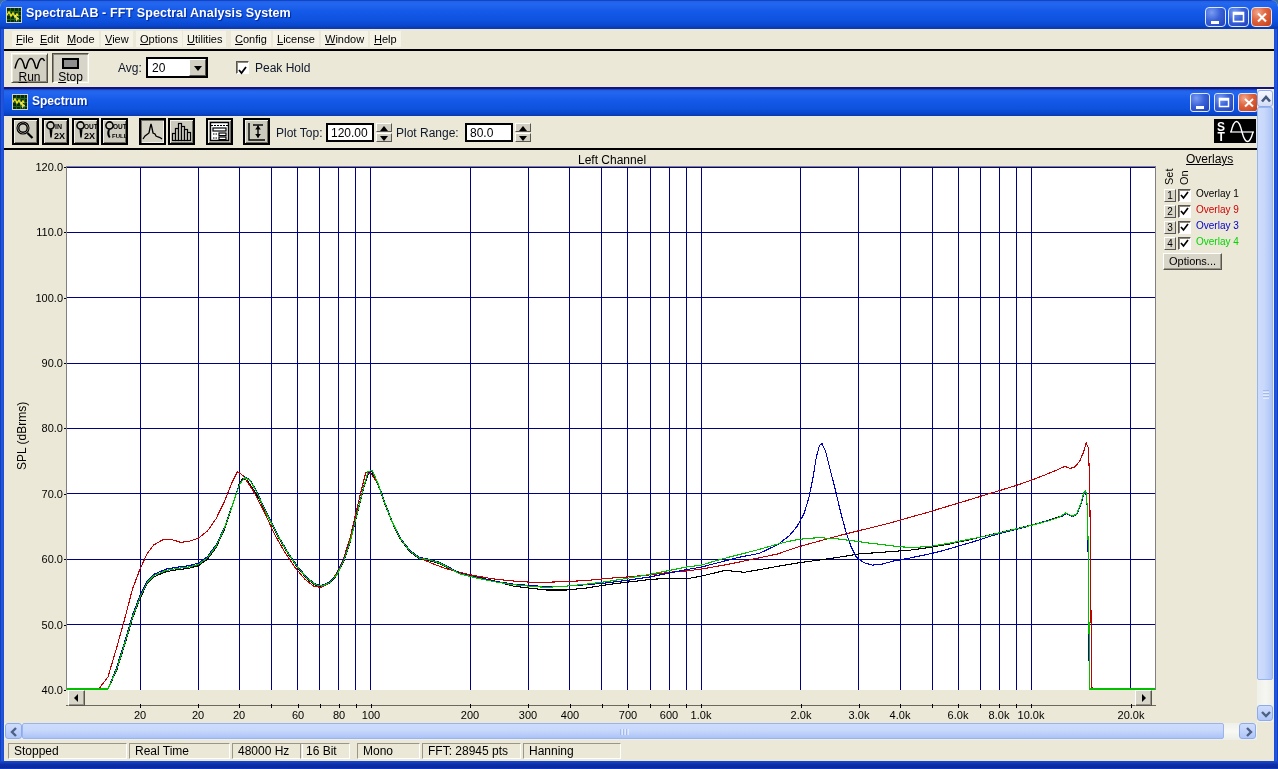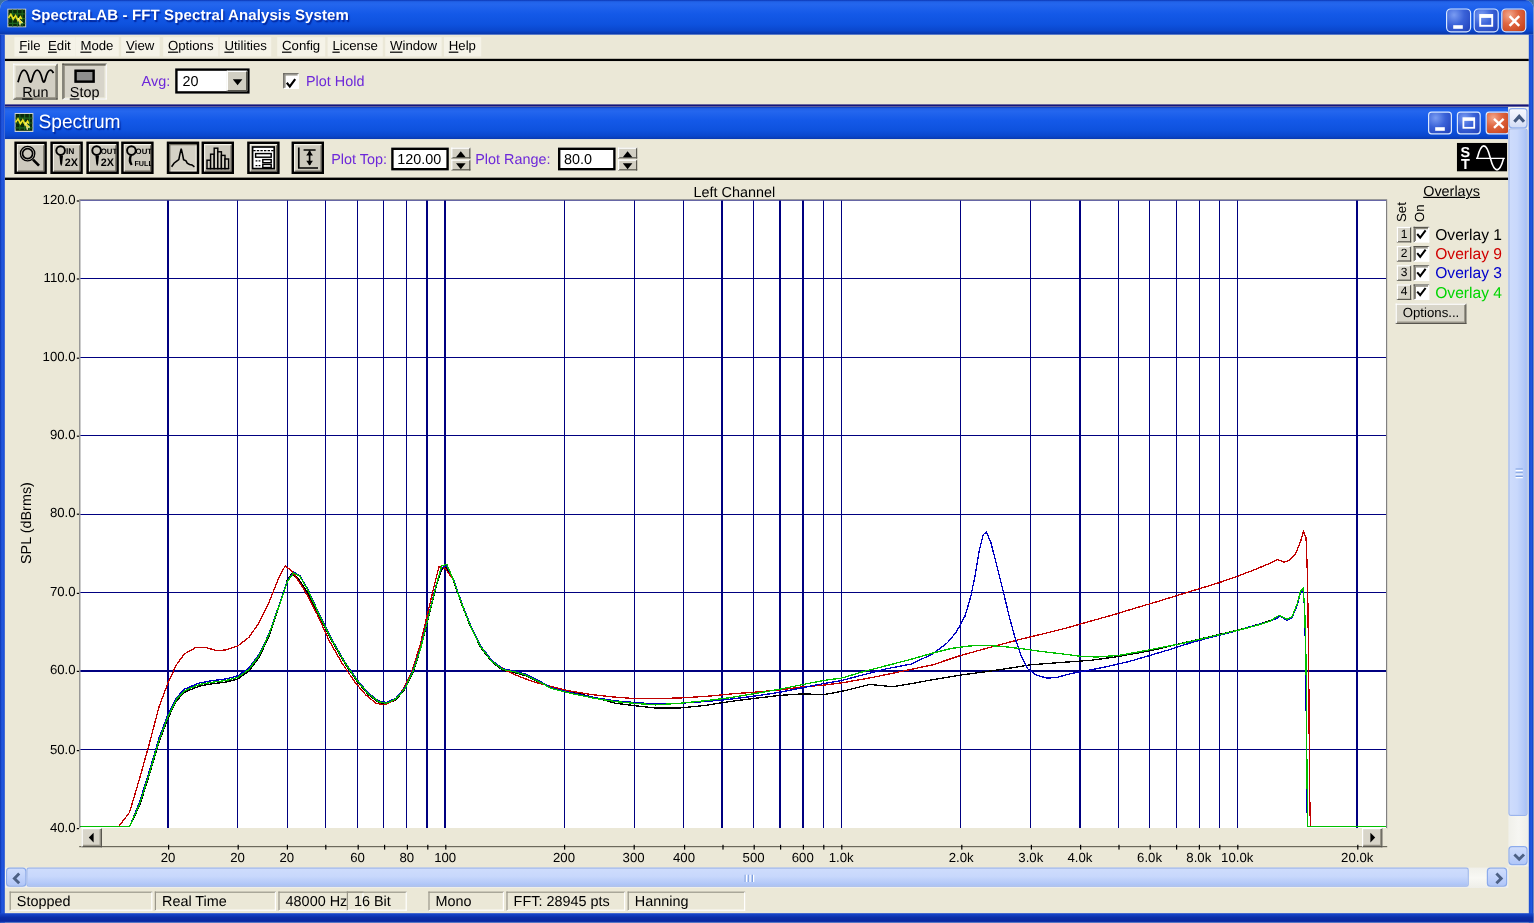--- a/index.html
+++ b/index.html
@@ -16,30 +16,30 @@
 
 #menubar{position:absolute;left:4px;top:29px;width:1270px;height:20px;background:#ebe8d7;font-size:11px;color:#000}
 #menubar span{position:absolute;top:2px;background:#f5f3e8;padding:2px 4px}
 u{text-decoration:underline}
 
 #blackline1{position:absolute;left:4px;top:49px;width:1270px;height:2px;background:#000}
 #toolbar1{position:absolute;left:4px;top:51px;width:1270px;height:34px;background:#ebe8d7}
 #mdiedge{position:absolute;left:4px;top:85px;width:1270px;height:4px;background:#ebe8d7;border-bottom:2px solid #14147a}
 .runbtn{position:absolute;left:7px;top:2px;width:37px;height:30px;background:#d2cfc3;border:1px solid;border-color:#fff #4e4c44 #4e4c44 #fff;box-shadow:inset 1px 1px 0 #ece9d8, inset -1px -1px 0 #8e8b7e;text-align:center;font-size:12px}
 .stopbtn{position:absolute;left:48px;top:2px;width:37px;height:30px;background:#d7d4ca;border:1px solid;border-color:#4e4c44 #fff #fff #4e4c44;box-shadow:inset 1px 1px 0 #8e8b7e, inset -1px -1px 0 #ece9d8;text-align:center;font-size:12px}
-.tbtxt{position:absolute;font-size:12px;color:#6d28d9}
+.tbtxt{position:absolute;font-size:12px;color:#0f172a}
 #avgbox{position:absolute;left:142px;top:6px;width:62px;height:21px;background:#fff;border:2px solid #000}
 #avgbox .val{position:absolute;left:4px;top:2px;font-size:12px}
 #avgbox .drop{position:absolute;right:0;top:0;width:17px;height:17px;background:#d2cfc3;border:1px solid;border-color:#fff #58564e #58564e #fff}
 #pkchk{position:absolute;left:232px;top:10px;width:13px;height:13px;background:#fff;border:1px solid;border-color:#58564e #fff #fff #58564e;box-shadow:inset 1px 1px 0 #8e8b7e}
 
 #iwin{position:absolute;left:4px;top:89px;width:1253px;height:633px;background:#ebe8d7;overflow:hidden}
 #ititle{position:absolute;left:0;top:0;width:1253px;height:27px;
 background:linear-gradient(180deg,#0b36b4 0%,#2162e8 6%,#2466ee 14%,#1459e8 42%,#0e52de 72%,#0a47cd 90%,#0939ae 100%)}
-#ititle .ttl{position:absolute;left:28px;top:5px;color:#fff;font-size:16px;font-weight:normal;text-shadow:1px 1px 1px #00259c}
+#ititle .ttl{position:absolute;left:28px;top:5px;color:#fff;font-size:12px;font-weight:bold;text-shadow:1px 1px 1px #00259c}
 .icapbtn{position:absolute;top:4px;width:20px;height:19px;border-radius:3px;border:1px solid #dbe8fd}
 #itoolbar{position:absolute;left:0;top:27px;width:1253px;height:32px;background:#ebe8d7}
 .ibtn{position:absolute;top:2px;width:27px;height:27px;background:#ccc9bd;border:2px solid #000;box-shadow:inset 1px 1px 0 #f4f2e8,inset -1px -1px 0 #706d60}
 .ibtn.pressed{box-shadow:inset 1px 1px 0 #706d60,inset -1px -1px 0 #f4f2e8;background:#d4d1c5}
 .ibtn svg{position:absolute;left:0;top:0}
 .field{position:absolute;top:7px;height:19px;background:#fff;border:2px solid #000;font-size:12px;padding:1px 0 0 3px}
 .spin{position:absolute;top:7px;width:16px;height:19px}
 .spin .up,.spin .dn{position:absolute;left:0;width:16px;height:9px;background:#d2cfc3;border:1px solid;border-color:#fff #58564e #58564e #fff}
 .spin .dn{top:10px}
 .spin i{position:absolute;left:3px;top:1.5px;width:0;height:0;border-left:4px solid transparent;border-right:4px solid transparent}
@@ -55,21 +55,21 @@
 .xlab{position:absolute;font-size:11px;color:#000;text-align:center;width:40px}
 .ytick{position:absolute;width:5px;height:1px;background:#000}
 .xtick{position:absolute;width:1px;height:4px;background:#000}
 
 #mini{position:absolute;left:62px;top:540px;width:1090px;height:16px;background:#ebe8d7;border-bottom:1px solid #6c695c}
 .minibtn{position:absolute;top:0;width:17px;height:16px;background:#d8d5c9;border:1px solid;border-color:#fff #58564e #58564e #fff;box-shadow:inset -1px -1px 0 #9a978a}
 
 #ovl{position:absolute;left:0;top:0;width:0;height:0;font-size:12px}
 .setbtn{position:absolute;width:12px;height:13px;background:#d8d5c9;border:1px solid;border-color:#fff #58564e #58564e #fff;font-size:10px;text-align:center;line-height:11px}
 .ochk{position:absolute;width:13px;height:13px;background:#fff;border:1px solid;border-color:#58564e #fff #fff #58564e;box-shadow:inset 1px 1px 0 #8e8b7e}
-.olab{position:absolute;font-size:13px;white-space:nowrap}
+.olab{position:absolute;font-size:10px;white-space:nowrap}
 #optbtn{position:absolute;left:1159px;top:103px;width:59px;height:17px;background:#d8d5c9;border:1px solid;border-color:#fff #58564e #58564e #fff;box-shadow:inset -1px -1px 0 #9a978a;font-size:11px;text-align:center;line-height:15px}
 .vrot{position:absolute;transform:rotate(-90deg);transform-origin:left bottom;font-size:11px;white-space:nowrap}
 
 #vsb{position:absolute;left:1257px;top:89px;width:17px;height:633px;background:linear-gradient(90deg,#f0f0ea 0%,#f6f6f2 50%,#eeeee8 100%)}
 #hsb{position:absolute;left:4px;top:723px;width:1253px;height:17px;background:linear-gradient(180deg,#f0f0ea 0%,#f8f8f4 50%,#eeeee8 100%)}
 .sbtn{position:absolute;border-radius:3px;background:linear-gradient(180deg,#cfddfc 0%,#c3d4fb 45%,#b0c6f8 100%);border:1px solid #8cabec}
 .sthumb{background:linear-gradient(90deg,#cedcfc 0%,#c8d8fc 45%,#b4c9f8 85%,#aac2f6 100%);border:1px solid #9ab4ee;border-radius:2px}
 .sthumbh{background:linear-gradient(180deg,#cedcfc 0%,#c8d8fc 45%,#b4c9f8 85%,#aac2f6 100%);border:1px solid #9ab4ee;border-radius:2px}
 
 #sbar{position:absolute;left:4px;top:741px;width:1270px;height:20px;background:#ebe8d7}
@@ -136,21 +136,21 @@
   <span class="tbtxt" style="left:114px;top:10px">Avg:</span>
   <div id="avgbox">
         <span class="val">20</span>
         <div class="drop">
           <div class="arrowdn" style="left:4px;top:6px;border-left-width:4px;border-right-width:4px;border-top-width:5px"></div>
         </div>
       </div>
   <div id="pkchk"><svg width="11" height="11">
           <path d="M2 5l2.5 3L9 2" stroke="#000" stroke-width="1.8" fill="none"></path>
         </svg></div>
-  <span class="tbtxt" style="left:251px;top:10px">Plot Hold</span>
+  <span class="tbtxt" style="left:251px;top:10px">Peak Hold</span>
  </div>
  <div id="mdiedge"></div>
 
  <div id="iwin">
   <div id="ititle">
    <svg class="abs" style="left:8px;top:5px" width="16" height="16">
     <rect x="0" y="0" width="16" height="16" fill="#cfd4cf"></rect>
     <rect x="1" y="1" width="14" height="14" fill="#0a2a0a"></rect>
     <g stroke="#1e641e" stroke-width="1">
             <path d="M1 4.5h14M1 8.5h14M1 12.5h14M4.5 1v14M8.5 1v14M12.5 1v14"></path>
@@ -362,21 +362,21 @@
         <div class="xtick" style="left:367px;top:554px"></div>
         <div class="xlab" style="left:347px;top:559px">100</div>
         <div class="xtick" style="left:466px;top:554px"></div>
         <div class="xlab" style="left:446px;top:559px">200</div>
         <div class="xtick" style="left:524px;top:554px"></div>
         <div class="xlab" style="left:504px;top:559px">300</div>
         <div class="xtick" style="left:566px;top:554px"></div>
         <div class="xlab" style="left:546px;top:559px">400</div>
         <div class="xtick" style="left:598px;top:554px"></div>
         <div class="xtick" style="left:624px;top:554px"></div>
-        <div class="xlab" style="left:604px;top:559px">500</div>
+        <div class="xlab" style="left:604px;top:559px">700</div>
         <div class="xtick" style="left:646px;top:554px"></div>
         <div class="xtick" style="left:665px;top:554px"></div>
         <div class="xlab" style="left:645px;top:559px">600</div>
         <div class="xtick" style="left:682px;top:554px"></div>
         <div class="xtick" style="left:697px;top:554px"></div>
         <div class="xlab" style="left:677px;top:559px">1.0k</div>
         <div class="xtick" style="left:797px;top:554px"></div>
         <div class="xlab" style="left:777px;top:559px">2.0k</div>
         <div class="xtick" style="left:855px;top:554px"></div>
         <div class="xlab" style="left:835px;top:559px">3.0k</div>
@@ -452,21 +452,21 @@
         </svg></div>
   <div class="sbtn" style="left:1235px;top:0px;width:17px;height:16px"><svg width="17" height="16">
           <path d="M7 4l4 4-4 4" stroke="#4d6185" stroke-width="2.4" fill="none"></path>
         </svg></div>
  </div>
 
  <div id="sbar">
   <div class="sfield" style="left:4px;width:119px">Stopped</div>
   <div class="sfield" style="left:125px;width:101px">Real Time</div>
   <div class="sfield" style="left:228px;width:71px">48000 Hz</div>
-  <div class="sfield" style="left:285px;width:50px">16 Bit</div>
+  <div class="sfield" style="left:296px;width:50px">16 Bit</div>
   <div class="sfield" style="left:353px;width:63px">Mono</div>
   <div class="sfield" style="left:418px;width:99px">FFT: 28945 pts</div>
   <div class="sfield" style="left:519px;width:98px">Hanning</div>
  </div>
  <div id="bleft"></div>
  <div id="bright"></div>
  <div id="bbot"></div>
 </div>
 
 </body></html>

